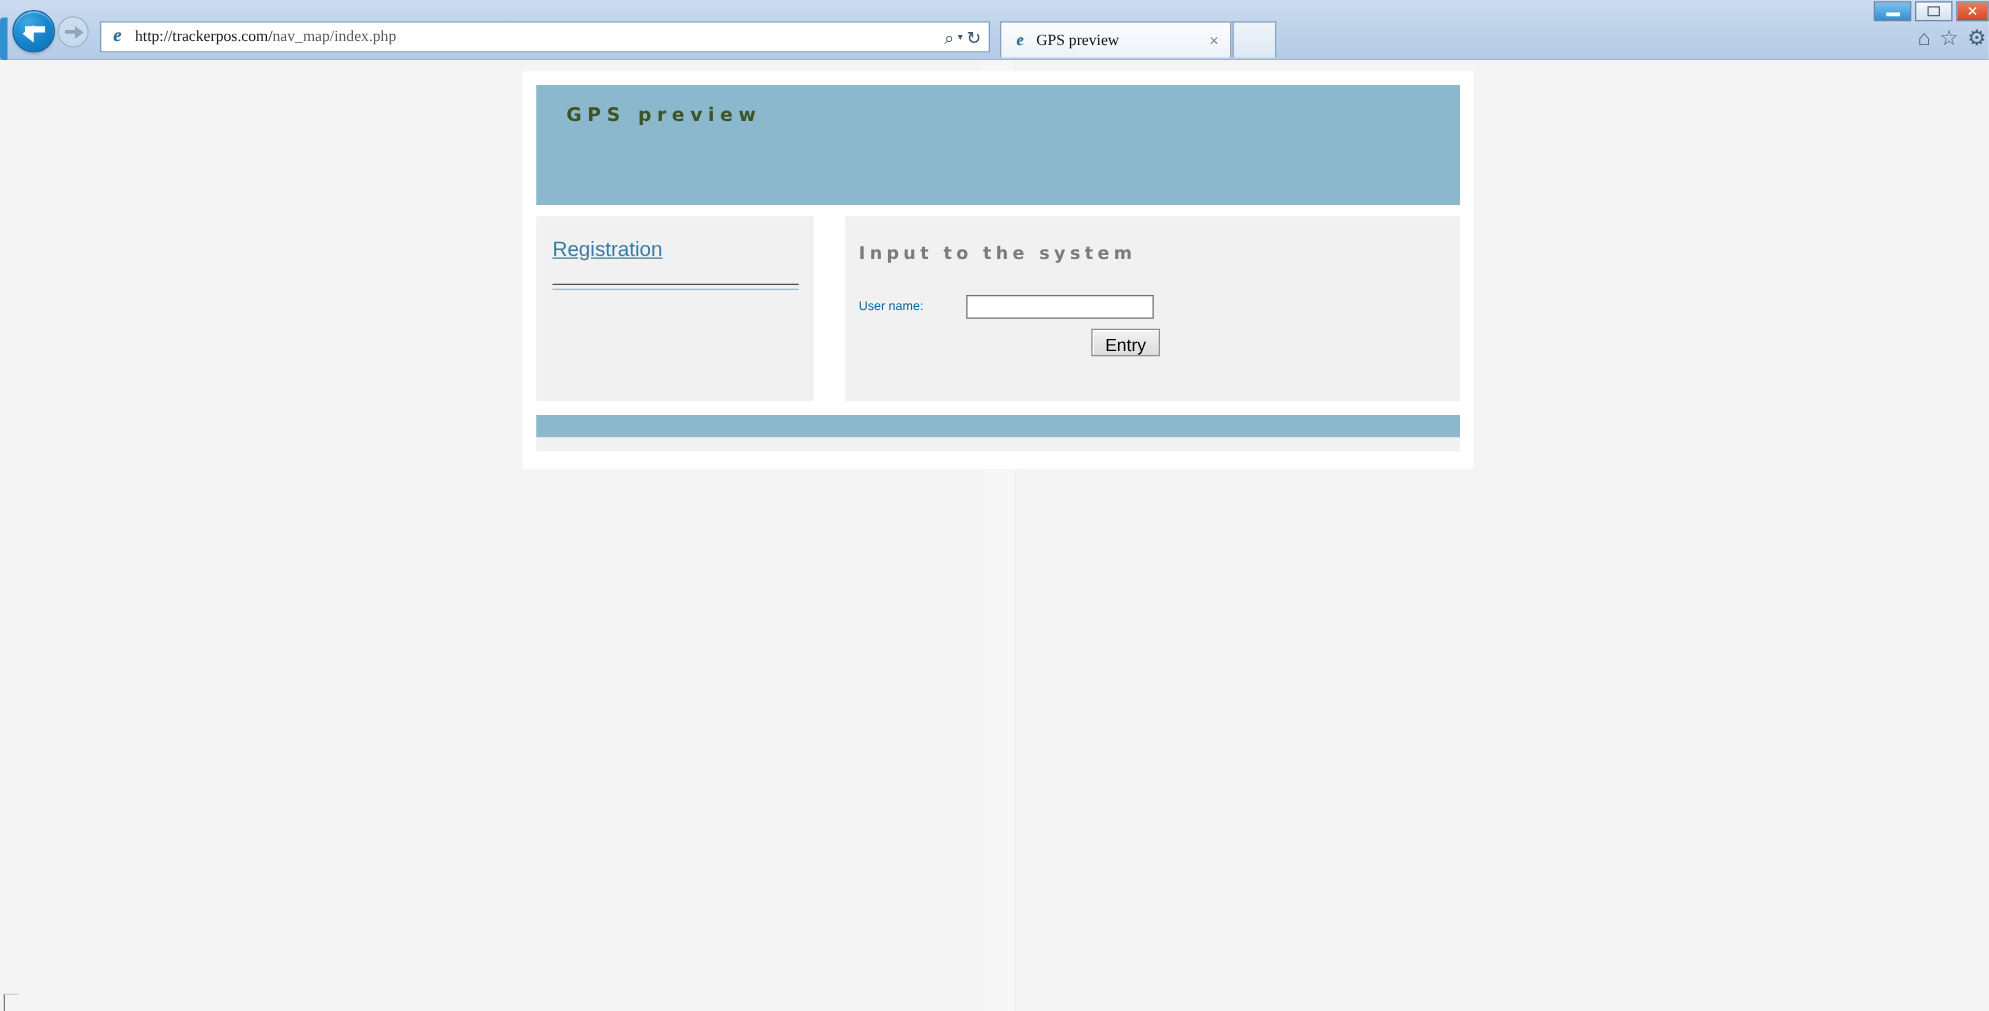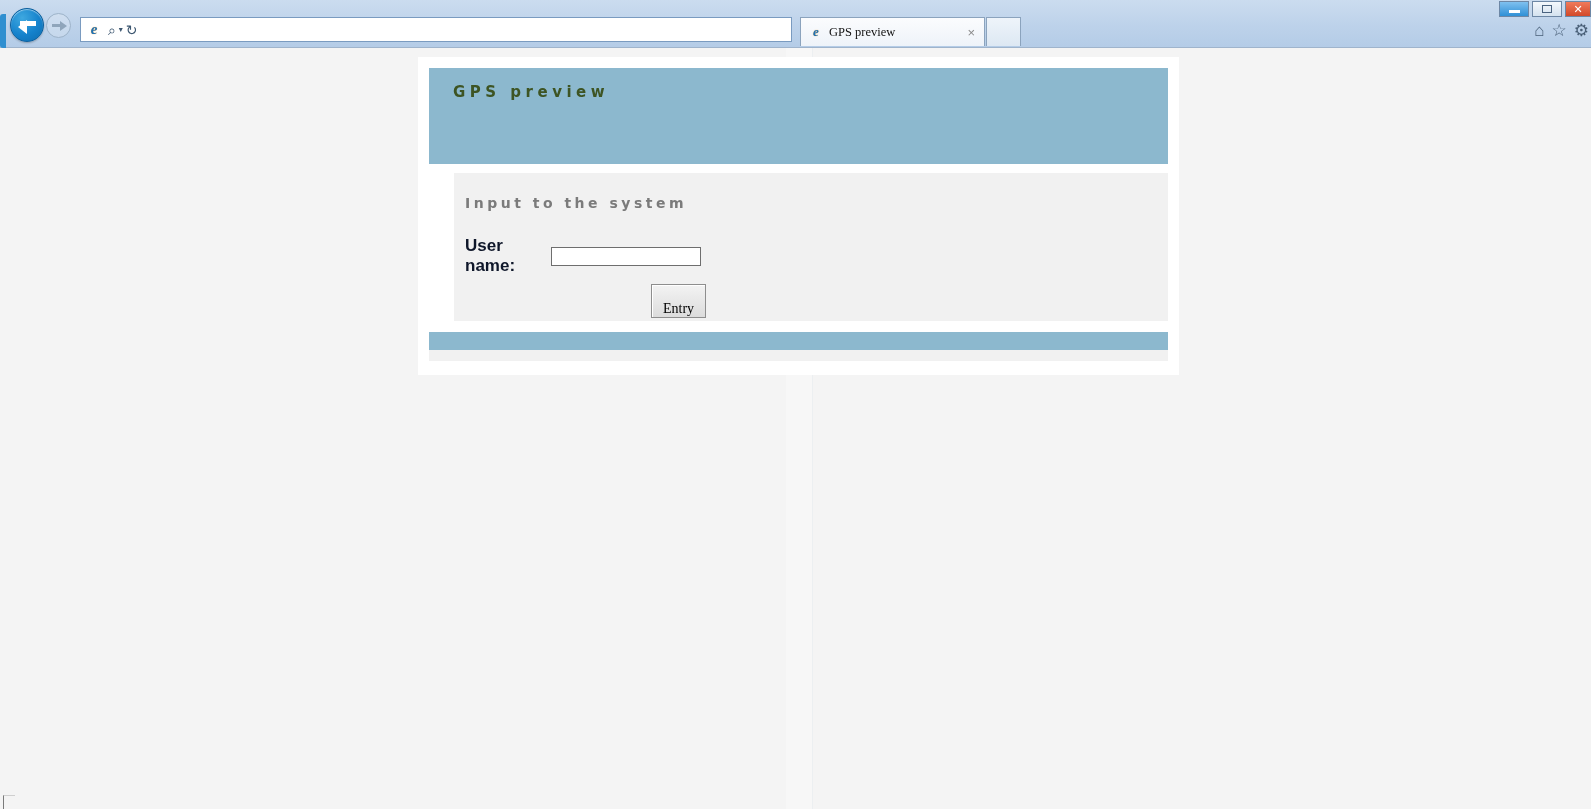--- a/index.html
+++ b/index.html
@@ -217,42 +217,42 @@
     font-size: 14px; font-weight: bold;
     letter-spacing: 3.5px; color: #7b7b7b;
     font-family: "DejaVu Sans", sans-serif;
     margin-bottom: 25px;
   }
   .form-row {
     display: flex; align-items: center;
     margin-bottom: 6px;
   }
   .form-label {
-    font-size: 17px; color: #0f172a; text-align: left;
+    font-size: 10px; color: #0369a1; text-align: left;
     font-family: "Liberation Sans", sans-serif;
-    width: 86px; flex: none; font-weight: bold;
+    width: 86px; flex: none;
   }
   .text-input {
     height: 19px; border: 1px solid #6e6e6e;
     background: #ffffff; font-size: 13px; padding: 0 3px;
     font-family: "Liberation Sans", sans-serif;
     outline: none;
   }
   #username-input { width: 150px; }
   #password-input { width: 144px; margin-left: 0px; }
   #btn-row { display: flex; margin-top: 8px; }
   #entry-button {
     margin-left: 186px;
     min-width: 55px; height: 22px;
     font-size: 14px; color: #000;
-    font-family: Liberation Serif, serif;
+    font-family: Liberation Sans, sans-serif;
     background: linear-gradient(to bottom, #f3f3f3, #dcdcdc);
     border: 1px solid #8e8e8e;
     box-shadow: inset 1px 1px 0 #ffffff;
-    padding: 16px 9px; cursor: pointer;
+    padding: 4px 9px; cursor: pointer;
   }
 
   
   #footer-wrap { margin-top: 11px; }
   #footer-bar { height: 18px; background: #8cb8ce; }
   #footer-sub { height: 11px; background: #f1f1f1; }
 </style>
 </head>
 <body>
 
@@ -262,20 +262,21 @@
 
   <div id="nav-buttons">
     <div id="back-button" title="Back"></div>
     <div id="fwd-button" title="Forward"></div>
   </div>
 
   <div id="address-bar">
     <div id="ie-favicon">
       <span class="ie-e" style="font-size:15px;">e</span>
     </div>
+    <div id="url-text"><span>http://trackerpos.com/</span><span class="dim">nav_map/index.php</span></div>
     <div id="url-tools">
       <span class="tool-ico">⌕</span>
       <span class="caret">▾</span>
       <span class="tool-ico">↻</span>
     </div>
   </div>
 
   <div id="tab-strip">
     <div id="tab-active">
       <span class="tab-ico">
@@ -310,20 +311,25 @@
   <div id="corner-mark"></div>
 
   <div id="page-card">
 
     <div id="site-header">
       <div id="site-title">GPS preview</div>
     </div>
 
     <div id="columns">
 
+      <div id="sidebar">
+        <a id="reg-link" href="#">Registration</a>
+        <div id="rule-a"></div>
+        <div id="rule-b"></div>
+      </div>
 
       <div id="col-gap"></div>
 
       <div id="formpanel">
         <div id="form-heading">Input to the system</div>
 
         <div class="form-row">
           <span class="form-label">User name:</span>
           <input class="text-input" id="username-input" type="text" placeholder="" style="">
         </div>

